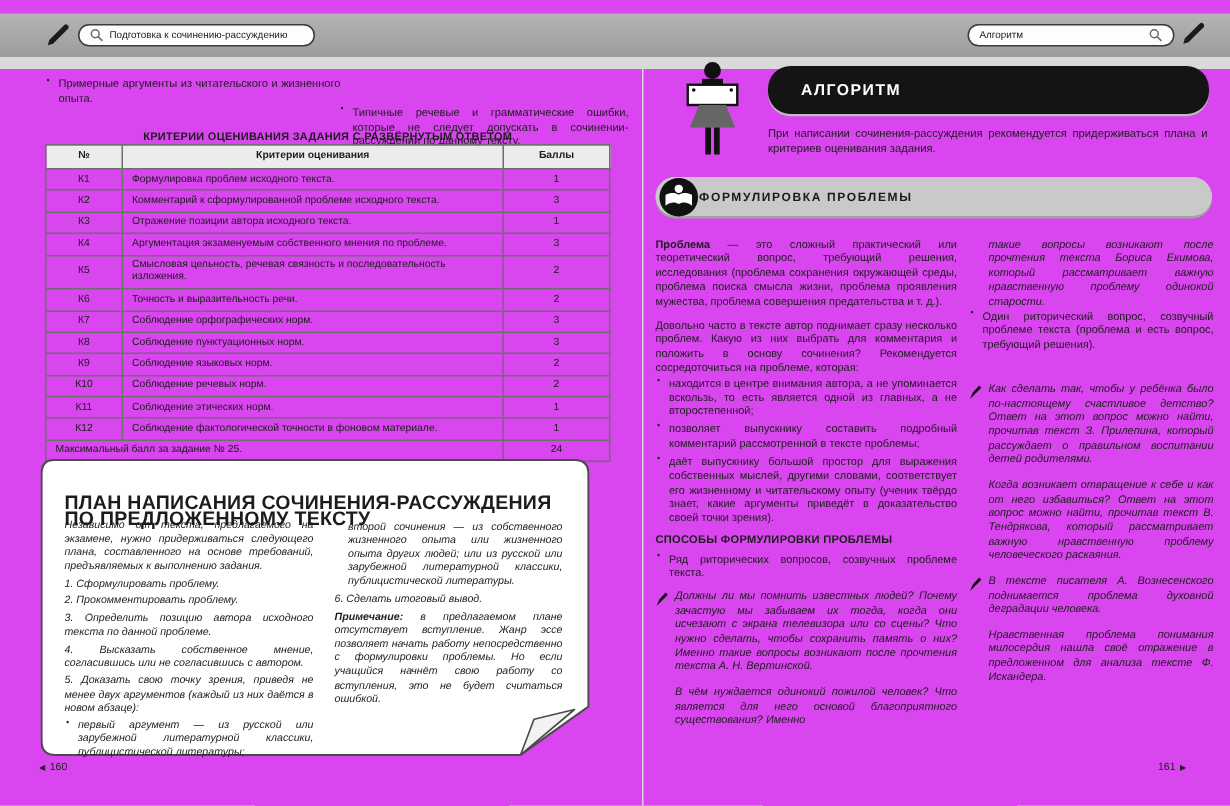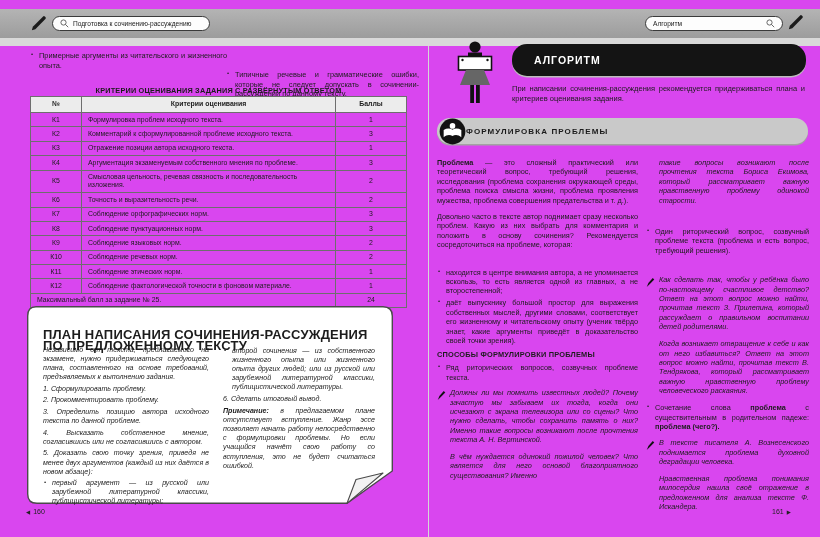--- a/index.html
+++ b/index.html
@@ -222,47 +222,45 @@
     <svg class="reader" width="27" height="27" viewBox="0 0 26 26">
       <circle cx="13" cy="13" r="12.4" fill="#111"></circle>
       <circle cx="13" cy="7.6" r="2.7" fill="#fff"></circle>
       <path d="M4.5,18.5 C7.5,15.8 10.8,15.8 13,17.4 C15.2,15.8 18.5,15.8 21.5,18.5 L21.5,11.5 C18.5,9.8 15.2,9.8 13,11.4 C10.8,9.8 7.5,9.8 4.5,11.5 Z" fill="#fff"></path>
     </svg>
     <span>ФОРМУЛИРОВКА ПРОБЛЕМЫ</span>
   </div>
 
   <div class="rcol rcol1">
     <p><b>Проблема</b><span> — это сложный практический или теоретический вопрос, требующий решения, исследования (проблема сохранения окружающей среды, проблема поиска смысла жизни, проблема проявления мужества, проблема совершения предательства и т. д.).</span></p>
-    <p style="margin-bottom:18px;">Довольно часто в тексте автор поднимает сразу несколько проблем. Какую из них выбрать для комментария и положить в основу сочинения? Рекомендуется сосредоточиться на проблеме, которая:</p>
+    <p style="margin-bottom:1px;">Довольно часто в тексте автор поднимает сразу несколько проблем. Какую из них выбрать для комментария и положить в основу сочинения? Рекомендуется сосредоточиться на проблеме, которая:</p>
     <div class="bul"><span>находится в центре внимания автора, а не упоминается вскользь, то есть является одной из главных, а не второстепенной;</span></div>
+    <div class="bul"><span>позволяет выпускнику составить подробный комментарий рассмотренной в тексте проблемы;</span></div>
     <div class="bul"><span>даёт выпускнику большой простор для выражения собственных мыслей, другими словами, соответствует его жизненному и читательскому опыту (ученик твёрдо знает, какие аргументы приведёт в доказательство своей точки зрения).</span></div>
     <div class="subhead">СПОСОБЫ ФОРМУЛИРОВКИ ПРОБЛЕМЫ</div>
     <div class="bul" style="margin-bottom:6px;"><span>Ряд риторических вопросов, созвучных проблеме текста.</span></div>
     <div class="qwrap">
       <svg class="pen" width="9" height="11" viewBox="0 0 12 14">
           <path d="M1,13 L3.2,7.5 L9,1 L11,3 L4.8,9.2 Z" fill="#111"></path>
         </svg>
       <p class="quote">Должны ли мы помнить известных людей? Почему зачастую мы забываем их тогда, когда они исчезают с экрана телевизора или со сцены? Что нужно сделать, чтобы сохранить память о них? Именно такие вопросы возникают после прочтения текста А. Н. Вертинской.</p>
       <p class="quote">В чём нуждается одинокий пожилой человек? Что является для него основой благоприятного существования? Именно</p>
     </div>
   </div>
 
   <div class="rcol rcol2">
-    <p class="quote qind" style="margin-bottom:22px;">такие вопросы возникают после прочтения текста Бориса Екимова, который рассматривает важную нравственную проблему одинокой старости.</p>
+    <p class="quote qind" style="margin-bottom:1px;">такие вопросы возникают после прочтения текста Бориса Екимова, который рассматривает важную нравственную проблему одинокой старости.</p>
     <div class="bul" style="margin-bottom:20px;"><span>Один риторический вопрос, созвучный проблеме текста (проблема и есть вопрос, требующий решения).</span></div>
     <div class="qwrap">
       <svg class="pen" width="9" height="11" viewBox="0 0 12 14">
           <path d="M1,13 L3.2,7.5 L9,1 L11,3 L4.8,9.2 Z" fill="#111"></path>
         </svg>
       <p class="quote">Как сделать так, чтобы у ребёнка было по-настоящему счастливое детство? Ответ на этот вопрос можно найти, прочитав текст З. Прилепина, который рассуждает о правильном воспитании детей родителями.</p>
       <p class="quote">Когда возникает отвращение к себе и как от него избавиться? Ответ на этот вопрос можно найти, прочитав текст В. Тендрякова, который рассматривает важную нравственную проблему человеческого раскаяния.</p>
     </div>
-    <div class="bul" style="margin-bottom:7px;">
-      <span>Сочетание слова </span><b>проблема</b><span> с существительным в родительном падеже: </span><b>проблема (чего?).</b>
-    </div>
     <div class="qwrap">
       <svg class="pen" width="9" height="11" viewBox="0 0 12 14">
           <path d="M1,13 L3.2,7.5 L9,1 L11,3 L4.8,9.2 Z" fill="#111"></path>
         </svg>
       <p class="quote">В тексте писателя А. Вознесенского поднимается проблема духовной деградации человека.</p>
       <p class="quote">Нравственная проблема понимания милосердия нашла своё отражение в предложенном для анализа тексте Ф. Искандера.</p>
     </div>
   </div>
 
   <div class="footer footer-right">

